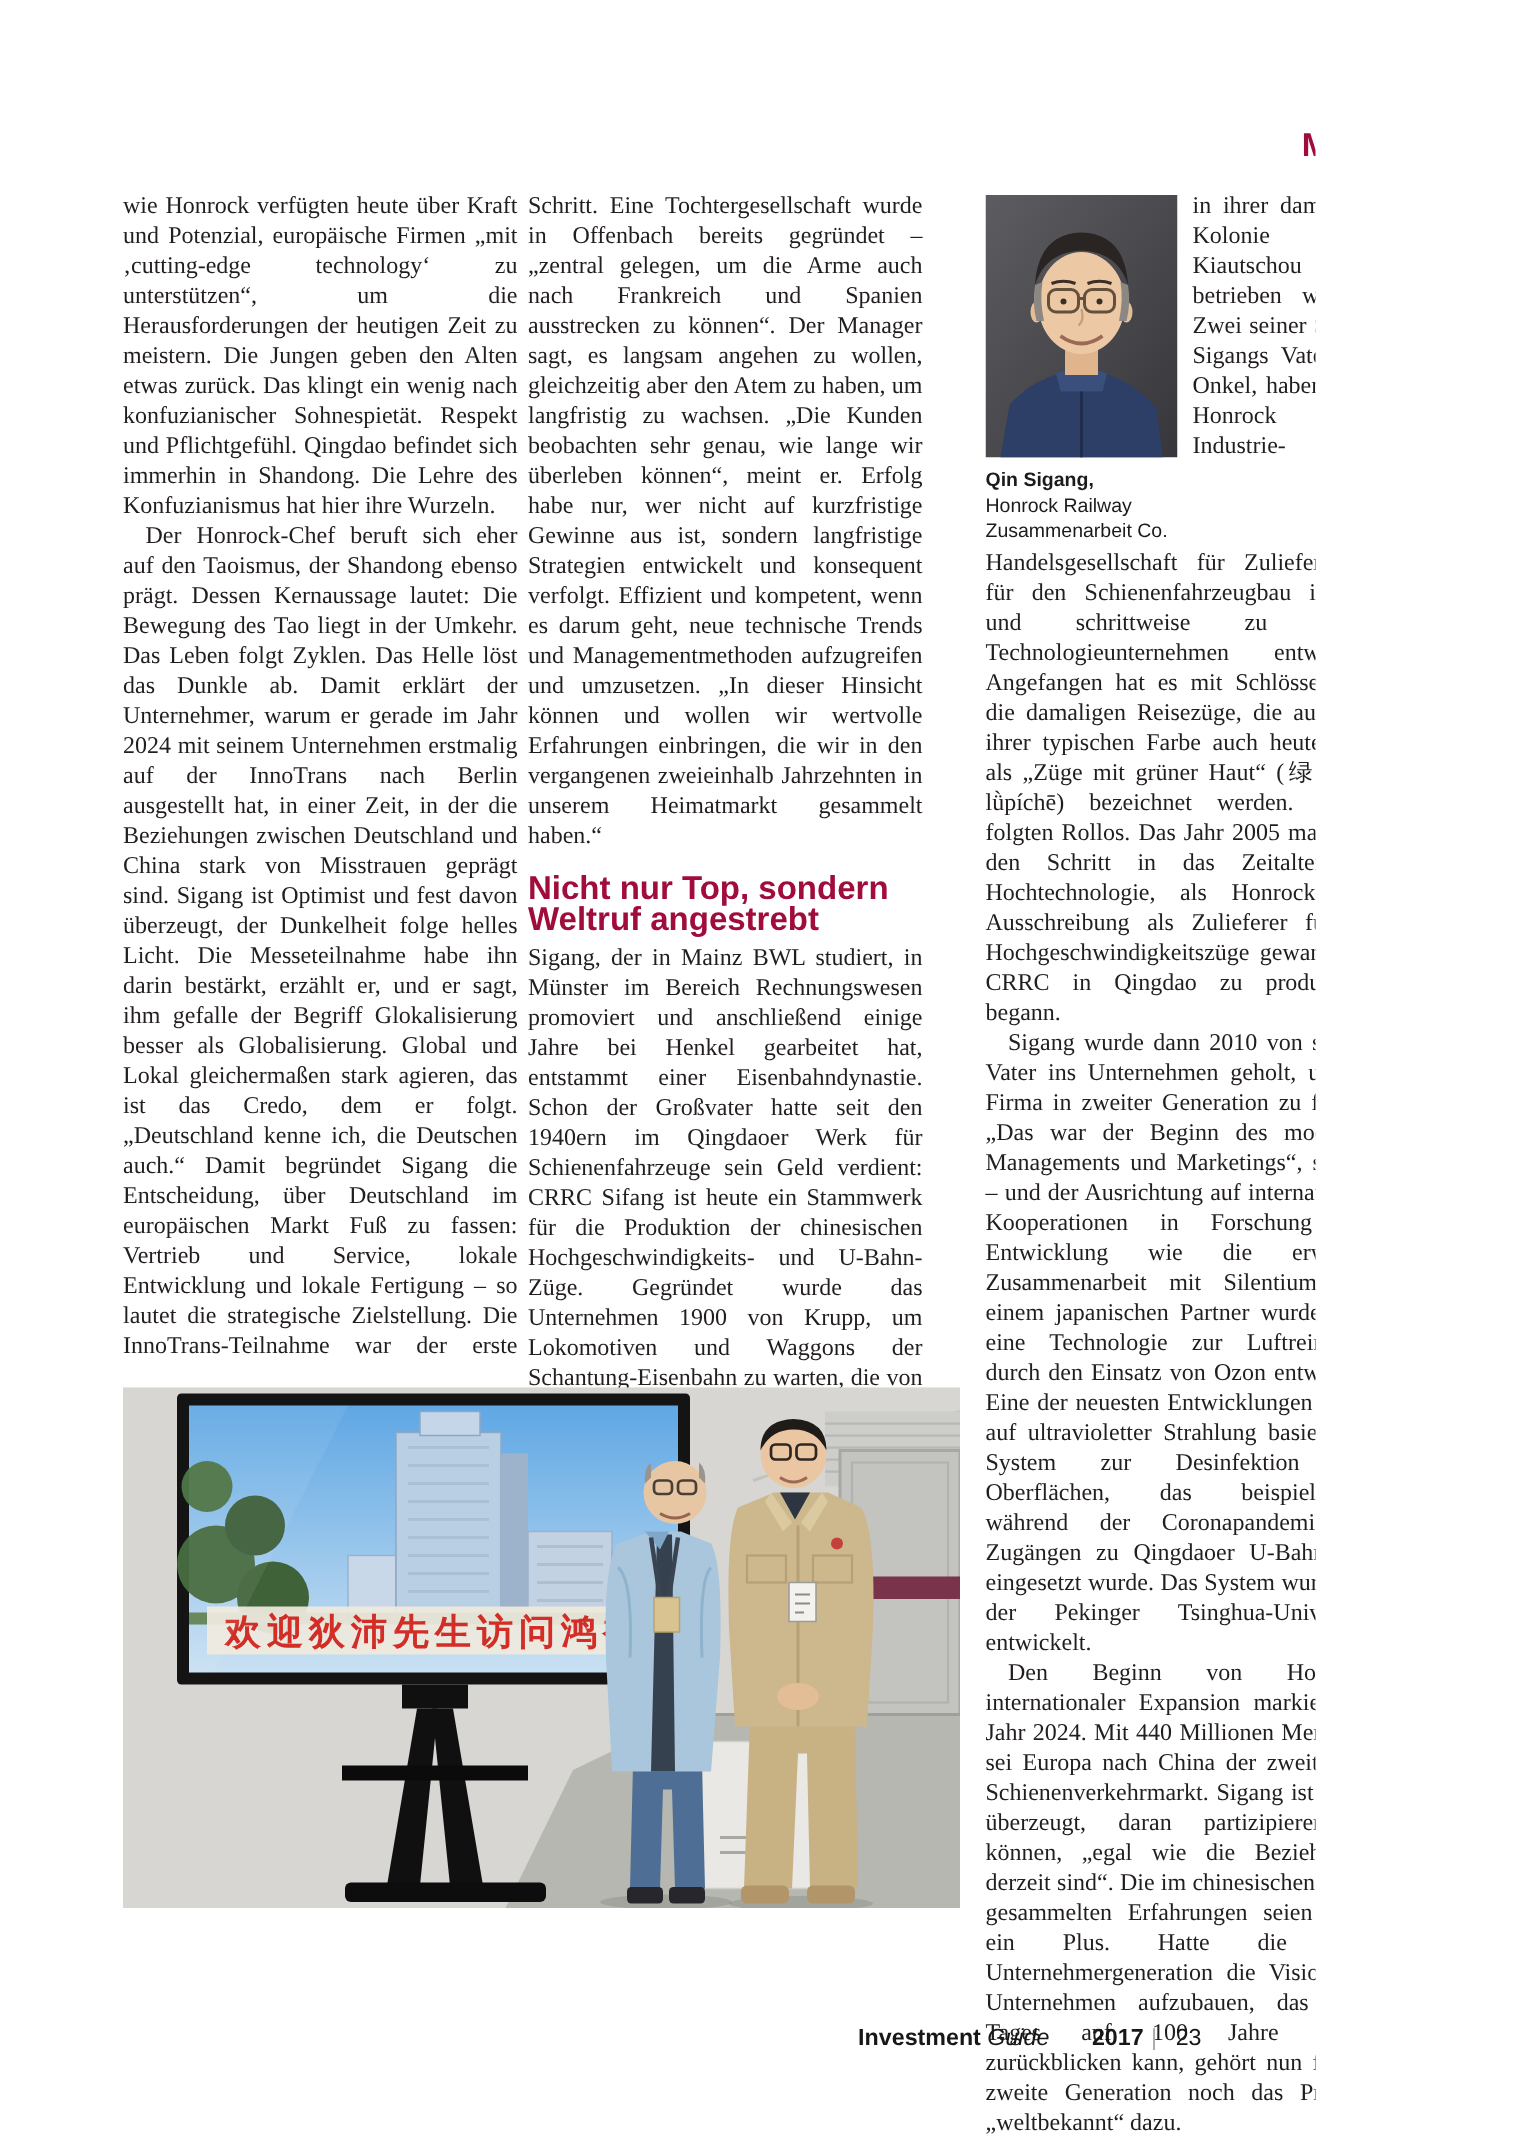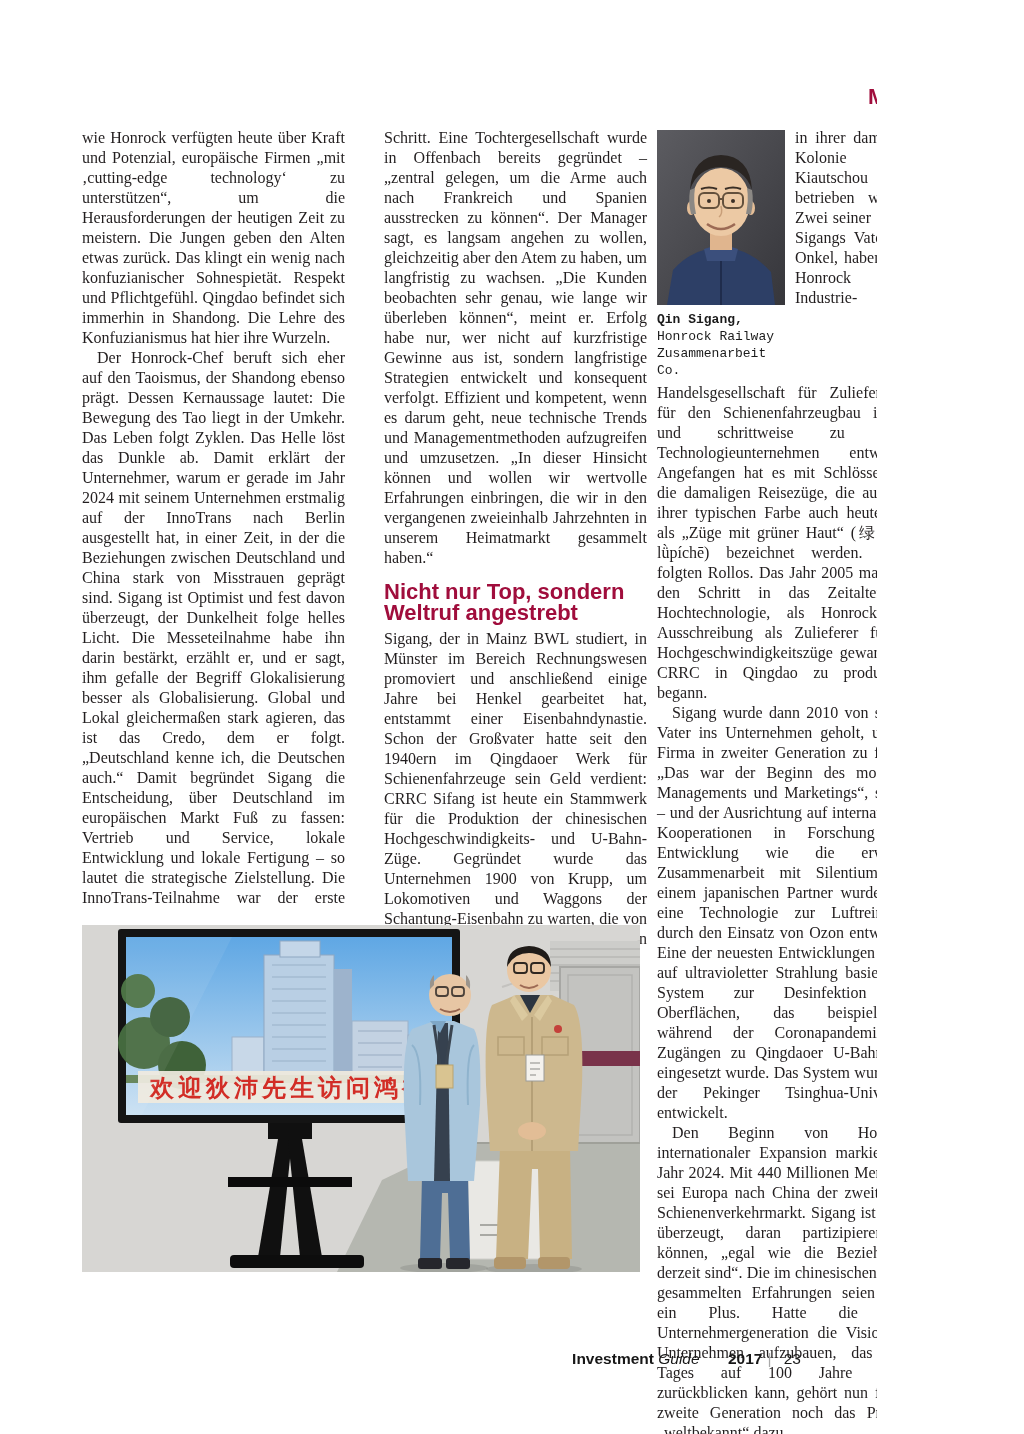--- a/index.html
+++ b/index.html
@@ -9,35 +9,35 @@
 
   
   .corner-block{position:absolute;left:931px;top:15px;width:79px;height:95px;background:var(--accent);}
   .section-label{position:absolute;left:800px;top:84px;width:118px;text-align:right;
                  font-family:"Liberation Sans",sans-serif;font-weight:bold;font-size:22px;color:var(--accent);}
 
   
   .col{position:absolute;top:128px;width:263px;text-align:justify;
        font-size:16px;line-height:20px;hyphens:auto;-webkit-hyphens:auto;}
   .col-1{left:82px;}
-  .col-2{left:384px;}
+  .col-2{left:352px;}
   .col-3{left:657px;}
   .col p{margin:0;}
   .indent{text-indent:15px;}
   .stretch{text-align-last:justify;}
   .subhead{font-family:"Liberation Sans",sans-serif;font-weight:bold;font-size:22px;line-height:21px;
            color:var(--accent);text-align:left;text-align-last:left;margin:13px 0 6px 0;}
 
   
   .portrait-block{float:left;width:128px;margin:2px 10px 4px 0;}
   .portrait-img{display:block;width:128px;height:175px;}
   .portrait-caption{font-family:"Liberation Sans",sans-serif;font-size:13px;line-height:17px;
                     text-align:left;text-align-last:left;margin-top:6px;color:#1b1b1b;}
   .portrait-caption .pc-name{font-weight:bold;}
-  .portrait-caption span{display:block;font-family:Liberation Mono, monospace;}
+  .portrait-caption span{display:block;}
 
   .lastpara{position:relative;}
   .endmark{position:absolute;right:0;bottom:3px;width:13px;height:13px;background:var(--accent);}
 
   
   .photo{position:absolute;left:82px;top:925px;width:558px;height:347px;overflow:hidden;background:#d7d6d3;}
   .photo svg{display:block;width:558px;height:347px;}
   .photo-caption{position:absolute;left:82px;top:1281px;width:585px;
                  font-family:"Liberation Sans",sans-serif;font-size:12px;line-height:16px;color:#1c1c1c;}
 

